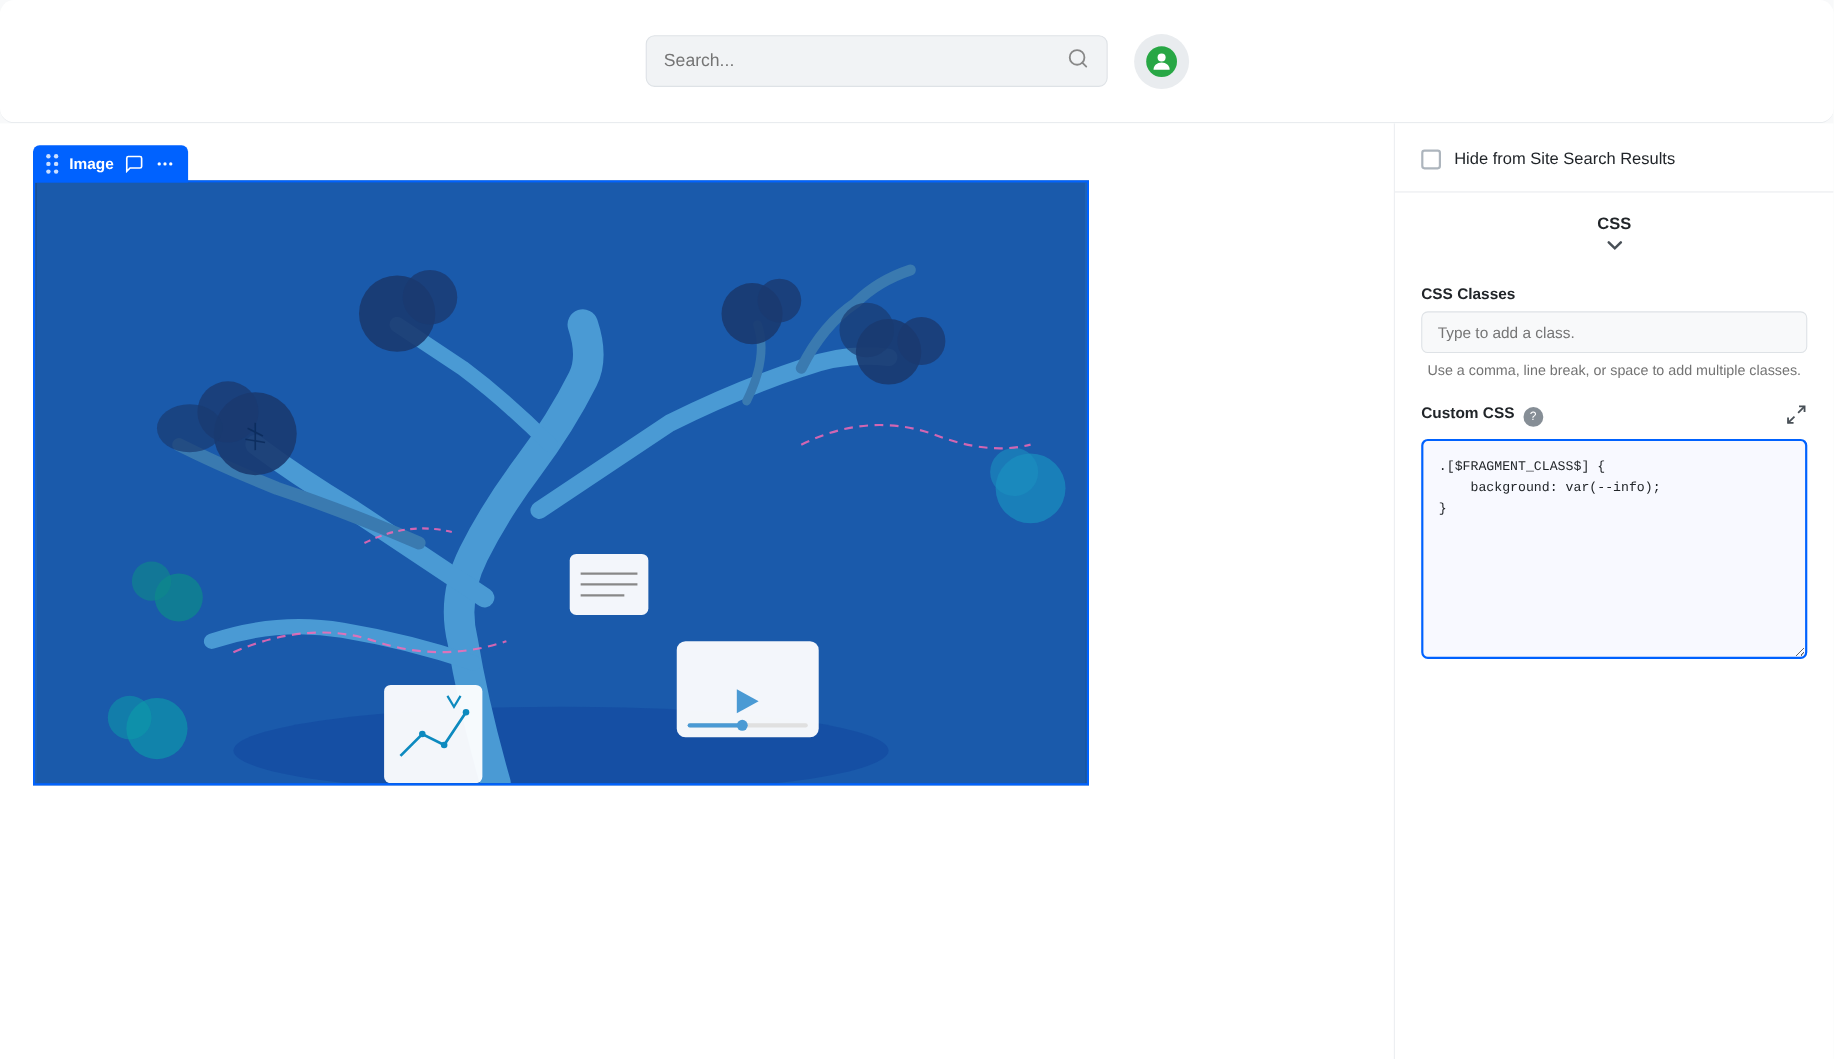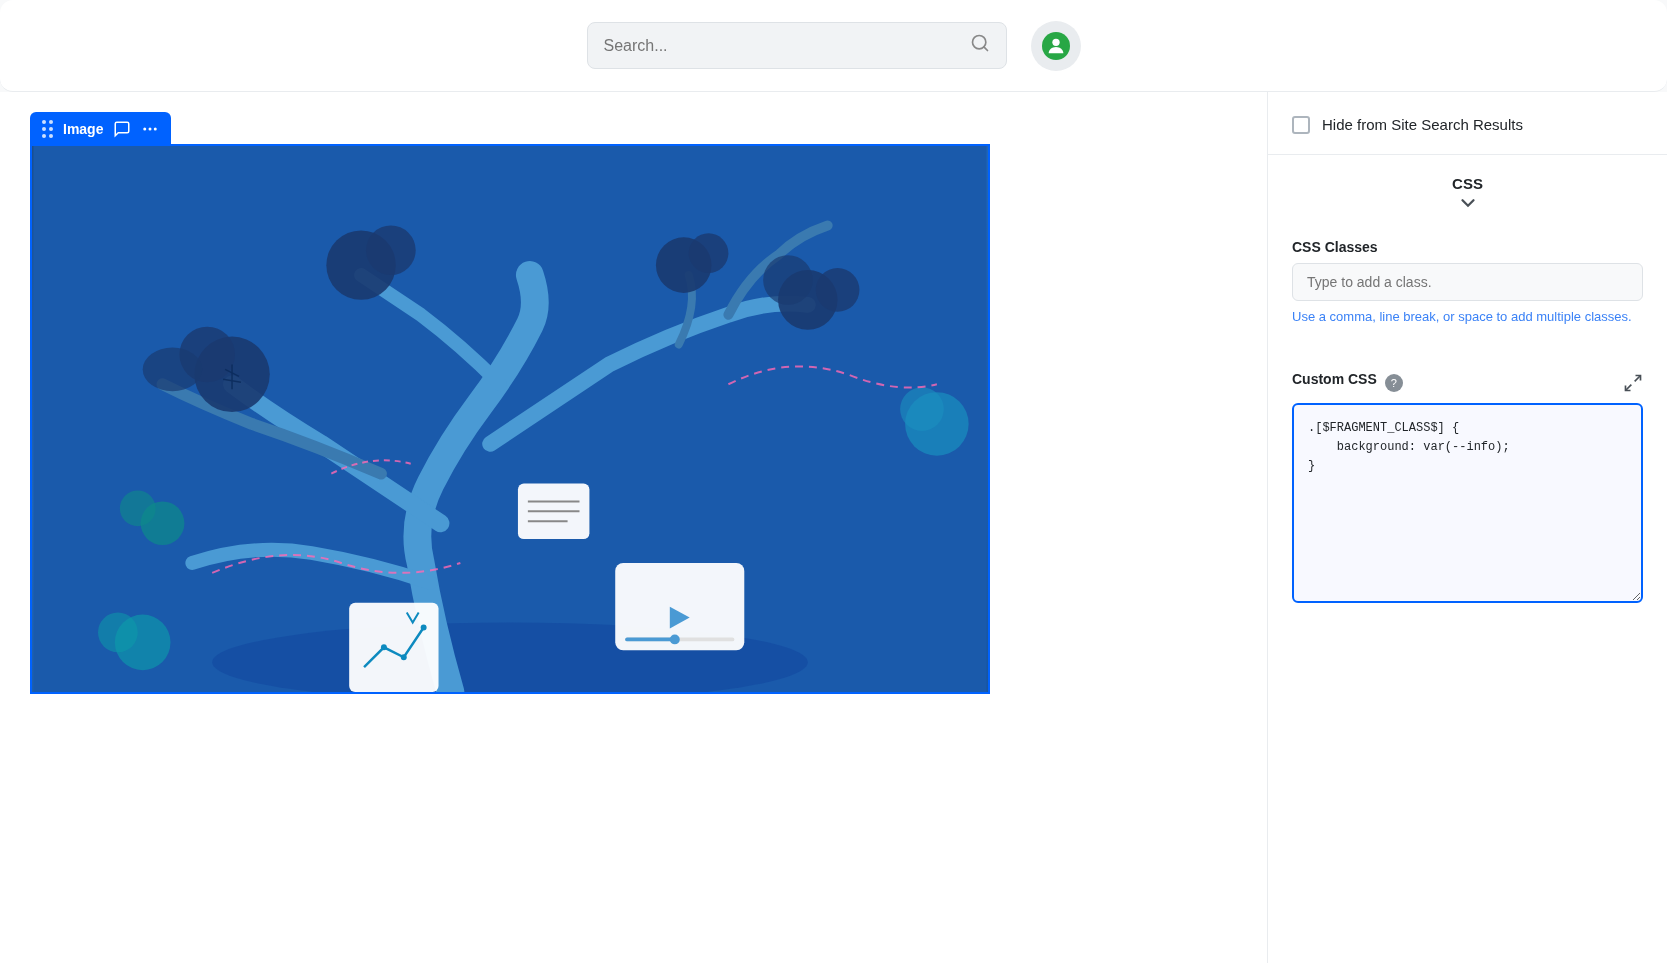--- a/index.html
+++ b/index.html
@@ -17,21 +17,21 @@
     .header {
       display: flex;
       align-items: center;
       justify-content: center;
       padding: 16px 24px;
       background: #fff;
       gap: 12px;
       position: relative;
       z-index: 10;
       border-bottom: 1px solid #e9ecef;
-      height: 92px;
+      height: 112px;
       border-radius: 13px;
     }
     .search-bar {
       display: flex;
       align-items: center;
       background: #f1f3f5;
       border: 1px solid #dee2e6;
       border-radius: 8px;
       padding: 10px 16px;
       width: 420px;
@@ -247,32 +247,32 @@
       padding: 10px 14px;
       border: 1px solid #dee2e6;
       border-radius: 6px;
       font-size: 14px;
       color: #adb5bd;
       background: #f8f9fa;
       outline: none;
     }
     .helper-text {
       font-size: 13px;
-      color: #3b82f6;
+      color: #737373;
       margin-top: 6px;
       line-height: 1.5;
+      text-align: center;
     }
 
     
     .custom-css-header {
       display: flex;
-      align-items: center;
+      align-items: flex-start;
       justify-content: space-between;
       margin-bottom: 8px;
-      margin-top: 24px;
     }
     .custom-css-label-row {
       display: flex;
       align-items: center;
       gap: 8px;
     }
     .help-icon {
       width: 18px;
       height: 18px;
       border-radius: 50%;

